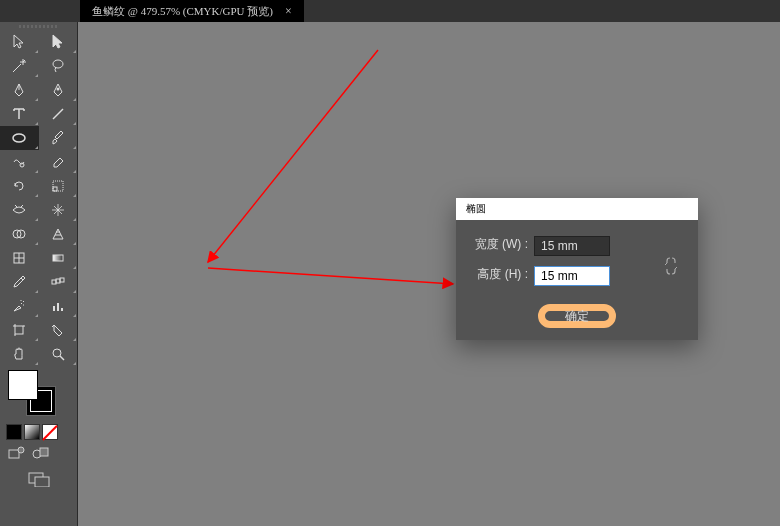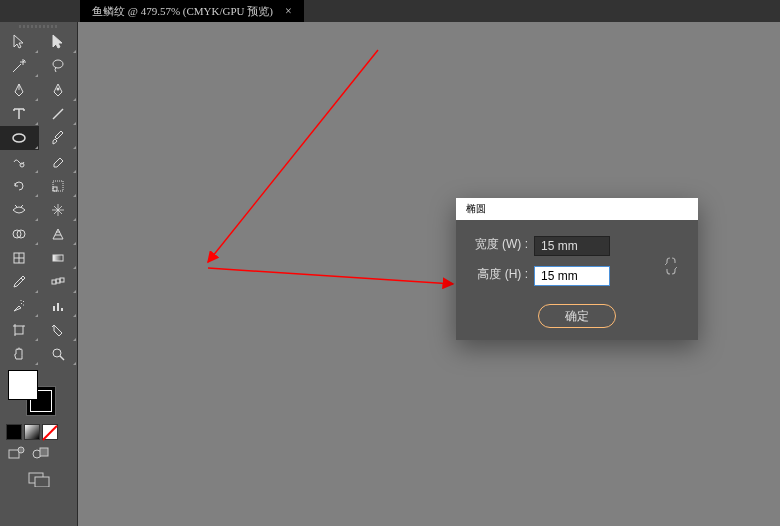--- a/index.html
+++ b/index.html
@@ -229,21 +229,21 @@
     }
     .dialog-buttons {
       display: flex;
       gap: 10px;
       justify-content: center;
       padding-top: 8px;
     }
     .dialog-button {
       width: 78px;
       height: 24px;
-      border: 1px solid #fdba74;
+      border: 7px solid #fdba74;
       border-radius: 12px;
       background: transparent;
       color: #ddd;
       font-size: 12px;
       cursor: pointer;
       display: flex;
       align-items: center;
       justify-content: center;
     }
   </style>

